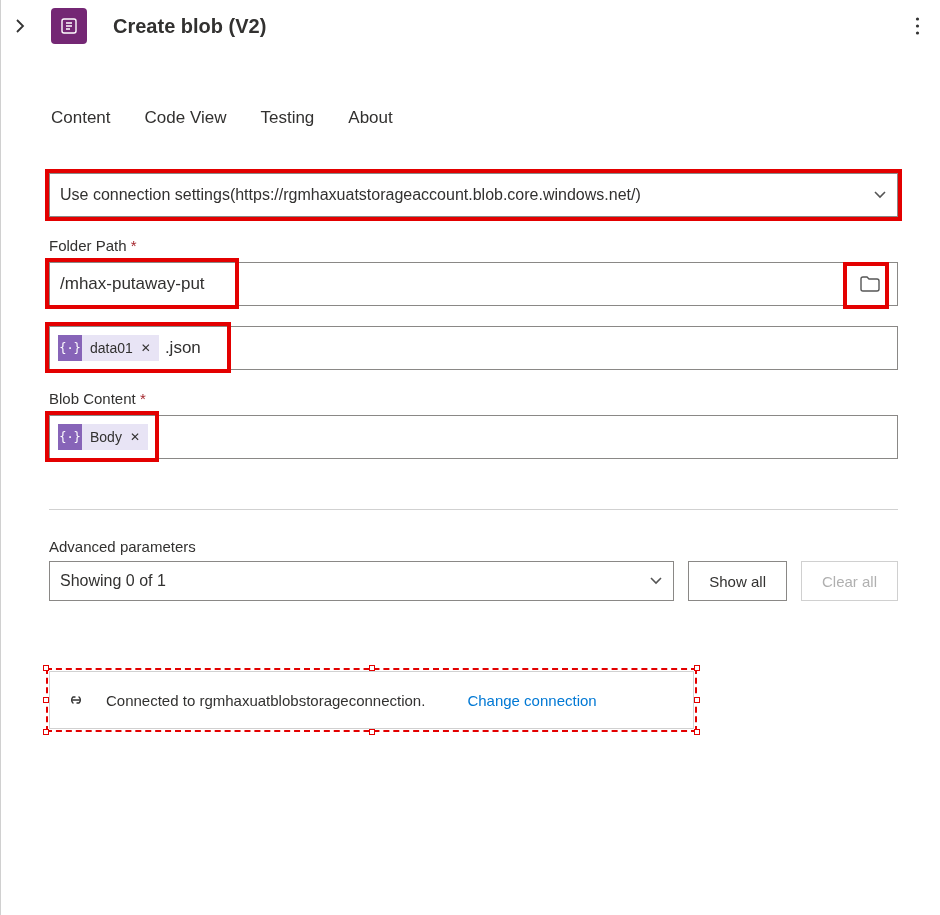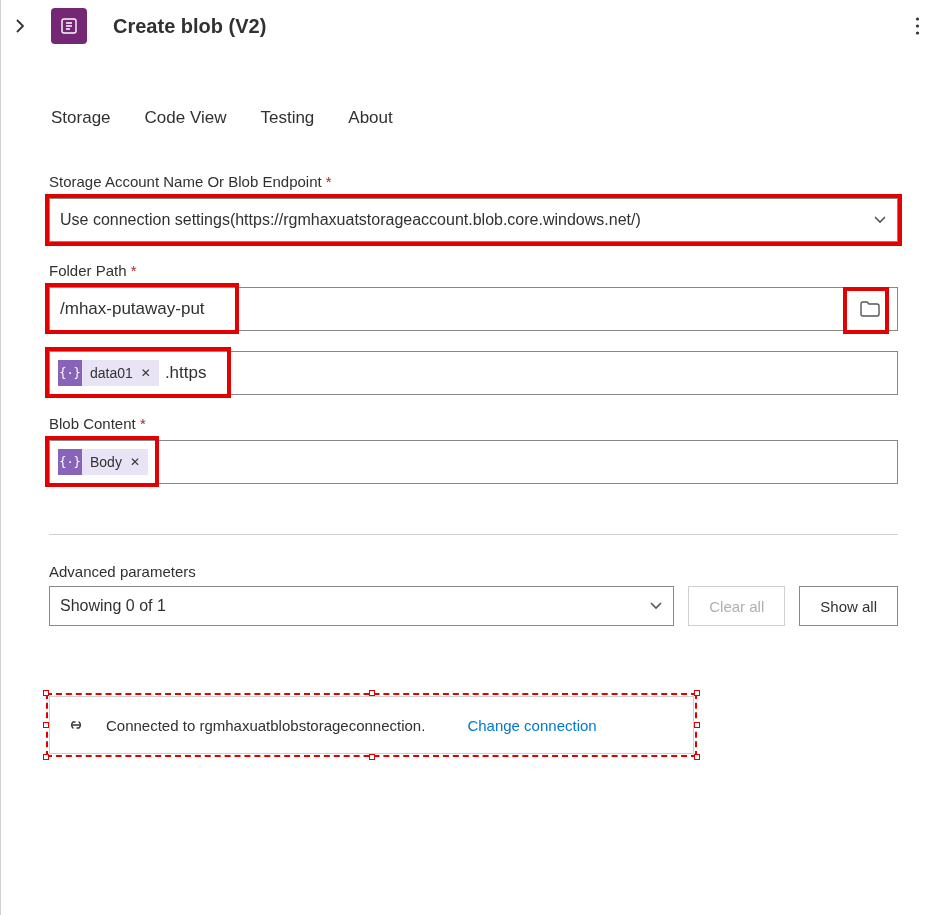--- a/index.html
+++ b/index.html
@@ -181,31 +181,27 @@
         <circle cx="2.5" cy="3" r="1.6" fill="#333"></circle>
         <circle cx="2.5" cy="10" r="1.6" fill="#333"></circle>
         <circle cx="2.5" cy="17" r="1.6" fill="#333"></circle>
       </svg>
     </span>
   </div>
 
   <div class="content">
 
     <div class="tabs">
-      <div class="tab">Storage</div>
+      <div class="tab">Content</div>
       <div class="tab">Code View</div>
       <div class="tab">Testing</div>
       <div class="tab">About</div>
     </div>
 
     <div class="field">
-      <div class="field-label">
-        <span>Storage Account Name Or Blob Endpoint</span>
-        <span class="req">*</span>
-      </div>
       <div class="select-box" style="position:relative;">
         <span class="sel-text">Use connection settings(https://rgmhaxuatstorageaccount.blob.core.windows.net/)</span>
         <span class="chev-down">
           <svg width="14" height="10" viewBox="0 0 14 10">
               <path d="M2 2 L7 7 L12 2" stroke="#555" stroke-width="1.6" fill="none"></path>
             </svg>
         </span>
         <div class="hl" style="left:-5px;top:-5px;right:-5px;bottom:-5px;"></div>
       </div>
     </div>
@@ -227,21 +223,21 @@
       </div>
     </div>
 
     <div class="field">
       <div class="token-box" style="position:relative;">
         <span class="token">
           <span class="token-icon">{·}</span>
           <span class="token-label">data01</span>
           <span class="token-x">✕</span>
         </span>
-        <span class="txt-after-token">.https</span>
+        <span class="txt-after-token">.json</span>
         <div class="hl" style="left:-5px;top:-5px;width:186px;height:51px;"></div>
       </div>
     </div>
 
     <div class="field">
       <div class="field-label">
         <span>Blob Content</span>
         <span class="req">*</span>
       </div>
       <div class="token-box" style="position:relative;">
@@ -259,22 +255,22 @@
     <div class="adv-label">Advanced parameters</div>
     <div class="adv-row">
       <div class="dropdown-box">
         <span style="flex:1;">Showing 0 of 1</span>
         <span>
           <svg width="14" height="10" viewBox="0 0 14 10">
               <path d="M2 2 L7 7 L12 2" stroke="#555" stroke-width="1.6" fill="none"></path>
             </svg>
         </span>
       </div>
+      <button class="adv-btn">Show all</button>
       <button class="adv-btn disabled">Clear all</button>
-      <button class="adv-btn">Show all</button>
     </div>
 
     <div class="conn-bar" style="position:relative;">
       <span class="link-icon">
         <svg width="20" height="20" viewBox="0 0 20 20">
           <path d="M7 13 A4 4 0 0 1 7 7 L9 7 M13 7 A4 4 0 0 1 13 13 L11 13 M7 10 L13 10" stroke="#333" stroke-width="1.4" fill="none" stroke-linecap="round"></path>
         </svg>
       </span>
       <span>Connected to rgmhaxuatblobstorageconnection.</span>
       <span class="change-link">Change connection</span>

